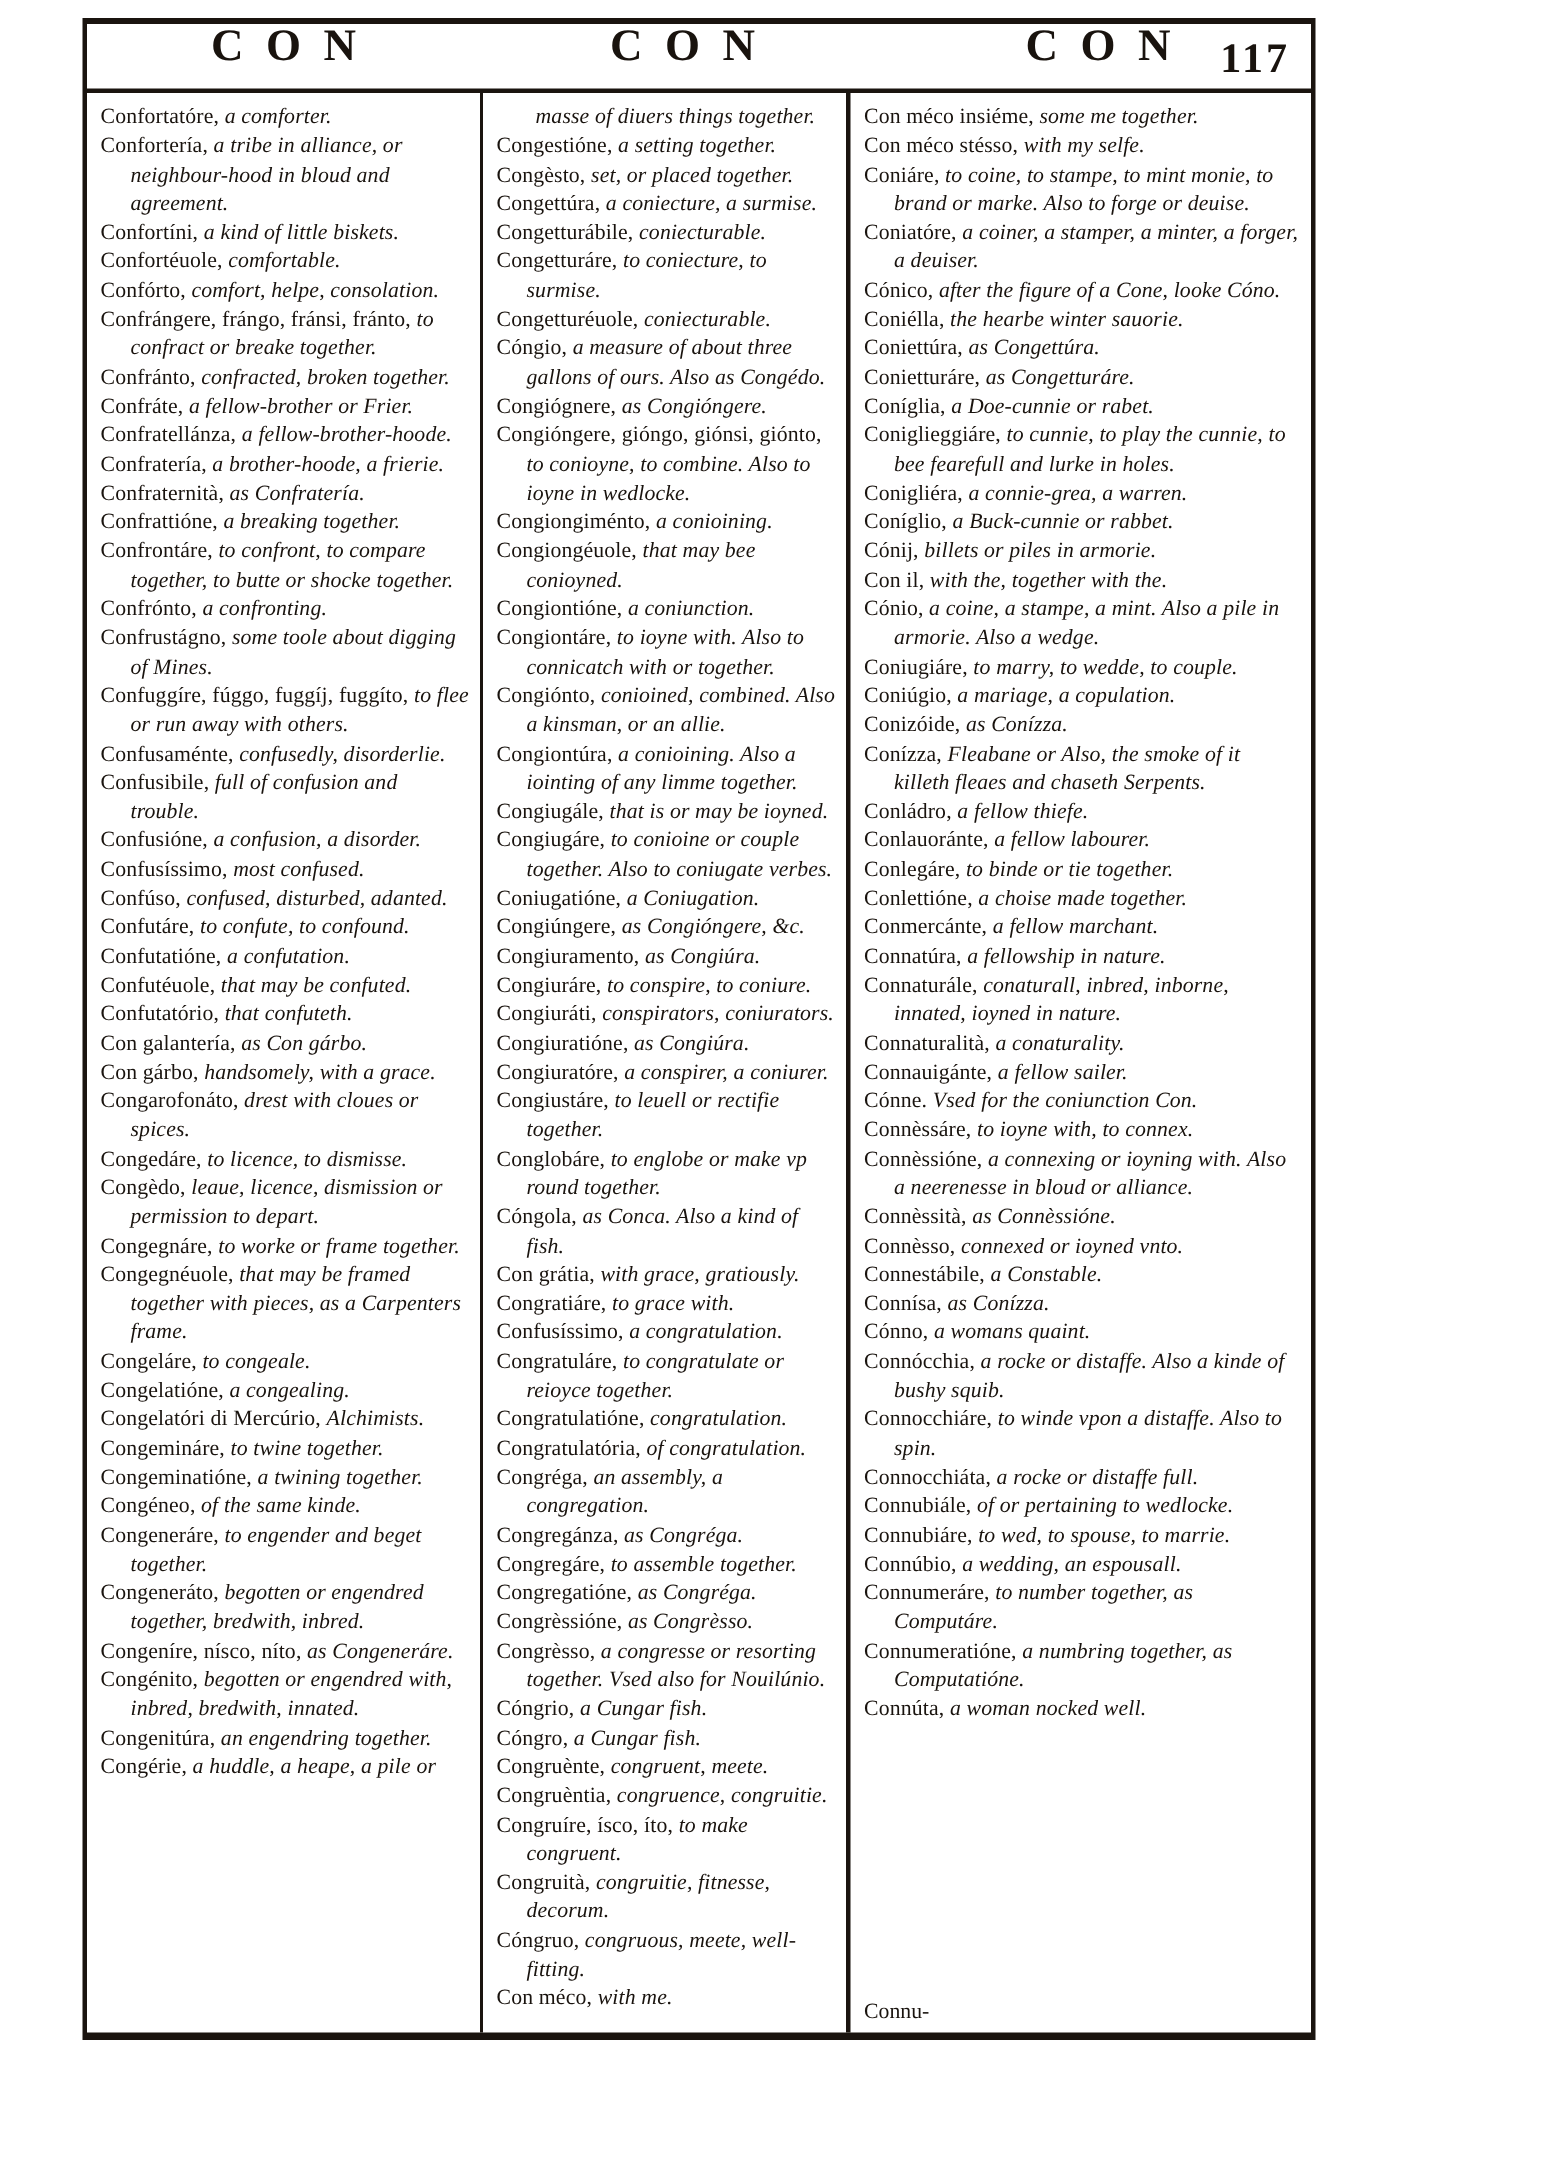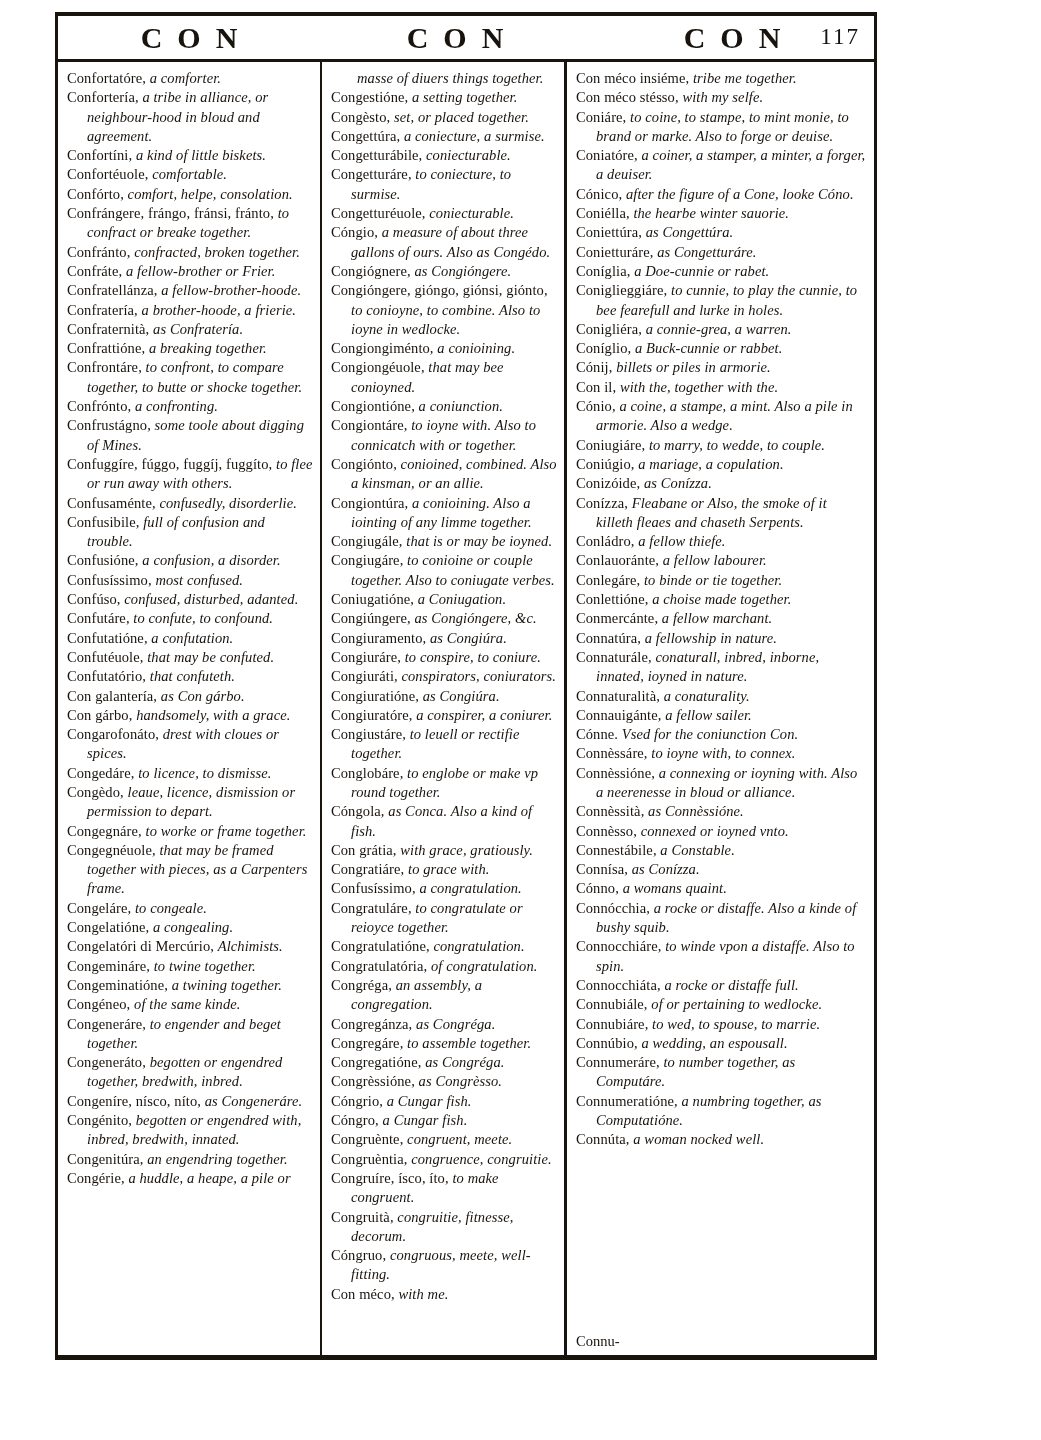--- a/index.html
+++ b/index.html
@@ -22,39 +22,38 @@
     border-top: 4px solid #1a140f;
     border-bottom: 5px solid #1a140f;
     border-left: 3px solid #1a140f;
     border-right: 3px solid #1a140f;
   }
   .header-row {
     position: relative;
     height: 46px;
     border-bottom: 3px solid #1a140f;
     display: flex;
-    align-items: center;
     box-sizing: border-box;
   }
   .header-cell {
     text-align: center;
     font-weight: 700;
     font-size: 30px;
     letter-spacing: 15px;
     text-indent: 15px; 
     line-height: 1;
   }
   .hc1 { width: 262px; }
   .hc2 { width: 270px; }
   .hc3 { flex: 1; }
   .page-num {
     position: absolute;
     right: 14px; top: 8px;
-    font-size: 23px;
-    font-weight: 400;
+    font-size: 28px;
+    font-weight: 700;
     letter-spacing: 2px;
   }
   .columns {
     display: flex;
     height: calc(100% - 46px);
     box-sizing: border-box;
   }
   .col {
     box-sizing: border-box;
     padding: 7px 7px 4px 9px;
@@ -179,31 +178,32 @@
           <div class="entry"><span class="head">Congratiáre, </span><span class="def">to grace with.</span></div>
           <div class="entry"><span class="head">Confusíssimo, </span><span class="def">a congratulation.</span></div>
           <div class="entry"><span class="head">Congratuláre, </span><span class="def">to congratulate or reioyce together.</span></div>
           <div class="entry"><span class="head">Congratulatióne, </span><span class="def">congratulation.</span></div>
           <div class="entry"><span class="head">Congratulatória, </span><span class="def">of congratulation.</span></div>
           <div class="entry"><span class="head">Congréga, </span><span class="def">an assembly, a congregation.</span></div>
           <div class="entry"><span class="head">Congregánza, </span><span class="def">as Congréga.</span></div>
           <div class="entry"><span class="head">Congregáre, </span><span class="def">to assemble together.</span></div>
           <div class="entry"><span class="head">Congregatióne, </span><span class="def">as Congréga.</span></div>
           <div class="entry"><span class="head">Congrèssióne, </span><span class="def">as Congrèsso.</span></div>
+          <div class="entry"><span class="head">Congrèsso, </span><span class="def">a congresse or resorting together. Vsed also for Nouilúnio.</span></div>
           <div class="entry"><span class="head">Cóngrio, </span><span class="def">a Cungar fish.</span></div>
           <div class="entry"><span class="head">Cóngro, </span><span class="def">a Cungar fish.</span></div>
           <div class="entry"><span class="head">Congruènte, </span><span class="def">congruent, meete.</span></div>
           <div class="entry"><span class="head">Congruèntia, </span><span class="def">congruence, congruitie.</span></div>
           <div class="entry"><span class="head">Congruíre, ísco, íto, </span><span class="def">to make congruent.</span></div>
           <div class="entry"><span class="head">Congruità, </span><span class="def">congruitie, fitnesse, decorum.</span></div>
           <div class="entry"><span class="head">Cóngruo, </span><span class="def">congruous, meete, well-fitting.</span></div>
           <div class="entry"><span class="head">Con méco, </span><span class="def">with me.</span></div>
         </div>
       <div class="col col-3">
-      <div class="entry"><span class="head">Con méco insiéme, </span><span class="def">tribe me together.</span></div>
+      <div class="entry"><span class="head">Con méco insiéme, </span><span class="def">some me together.</span></div>
           <div class="entry"><span class="head">Con méco stésso, </span><span class="def">with my selfe.</span></div>
           <div class="entry"><span class="head">Coniáre, </span><span class="def">to coine, to stampe, to mint monie, to brand or marke. Also to forge or deuise.</span></div>
           <div class="entry"><span class="head">Coniatóre, </span><span class="def">a coiner, a stamper, a minter, a forger, a deuiser.</span></div>
           <div class="entry"><span class="head">Cónico, </span><span class="def">after the figure of a Cone, looke Cóno.</span></div>
           <div class="entry"><span class="head">Coniélla, </span><span class="def">the hearbe winter sauorie.</span></div>
           <div class="entry"><span class="head">Coniettúra, </span><span class="def">as Congettúra.</span></div>
           <div class="entry"><span class="head">Conietturáre, </span><span class="def">as Congetturáre.</span></div>
           <div class="entry"><span class="head">Coníglia, </span><span class="def">a Doe-cunnie or rabet.</span></div>
           <div class="entry"><span class="head">Coniglieggiáre, </span><span class="def">to cunnie, to play the cunnie, to bee fearefull and lurke in holes.</span></div>
           <div class="entry"><span class="head">Conigliéra, </span><span class="def">a connie-grea, a warren.</span></div>

